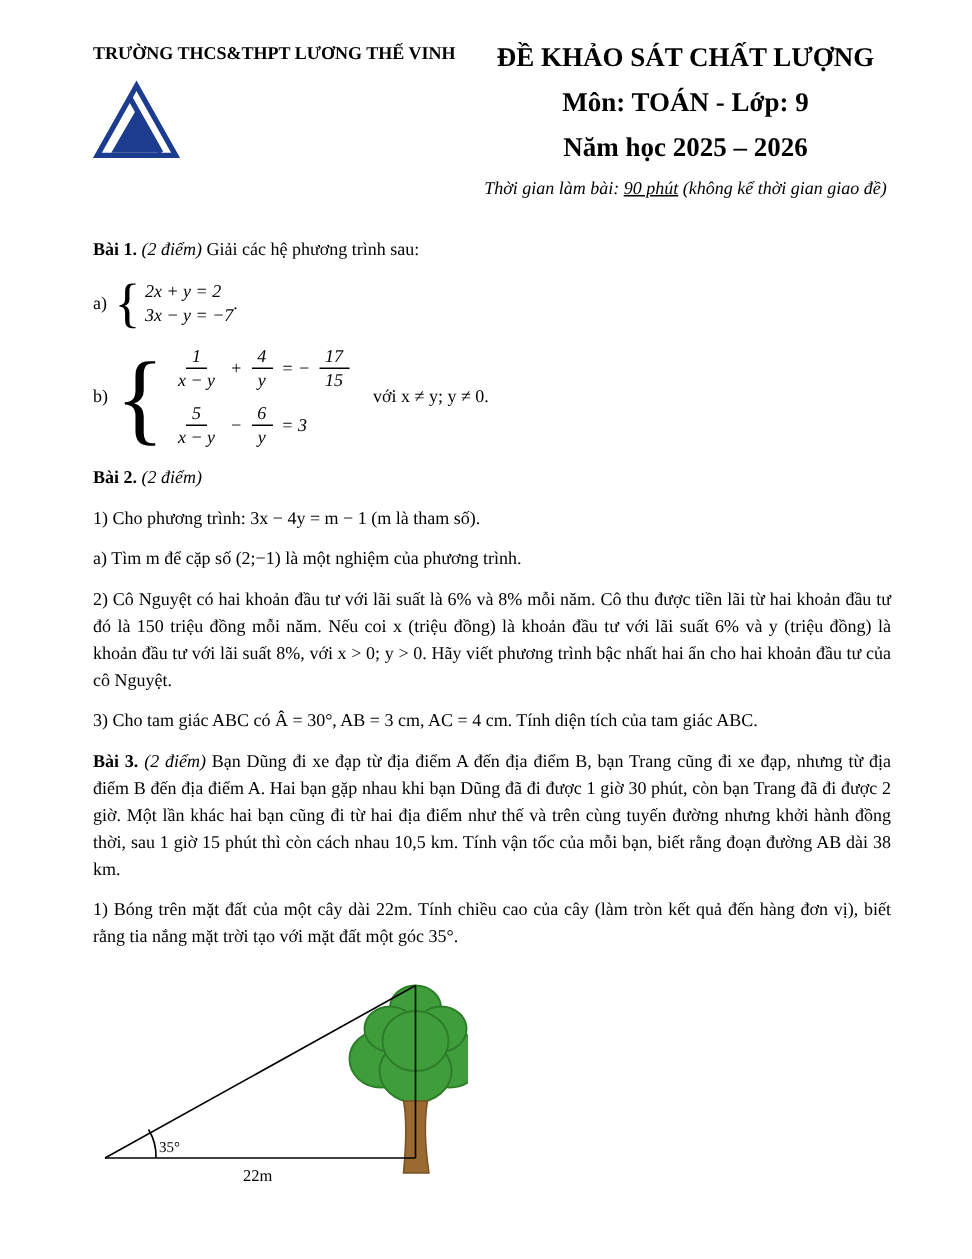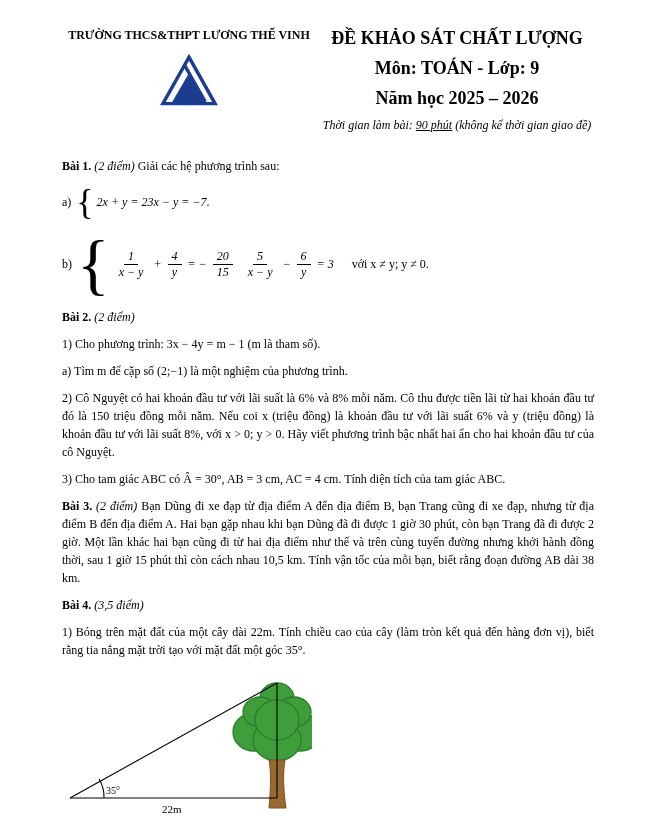--- a/index.html
+++ b/index.html
@@ -2,39 +2,39 @@
 <html><head>
 <meta charset="utf-8">
 <style>
   html,body{margin:0;padding:0}
   body{
     width:648px;height:839px;background:#ffffff;overflow:hidden;
     font-family:"Liberation Serif",serif;font-size:12px;color:#000;
   }
   .page{padding:28px 54px 0 62px}
   .header{display:flex;align-items:flex-start}
-  .header-left{width:254px;flex-shrink:0;text-align:center}
+  .header-left{width:254px;flex-shrink:0;text-align:left}
   .school{font-weight:bold;font-size:12px;white-space:nowrap}
   .logo{margin-top:10px}
   .header-right{flex:1;text-align:center;padding-left:4px}
   .hline{font-weight:bold;font-size:18px;margin-bottom:9px}
   .timeline{font-style:italic;font-size:12px;white-space:nowrap}
   .u{text-decoration:underline}
   .content{margin-top:24px}
   .para{margin:0 0 9px 0;line-height:1.5}
   .just{text-align:justify}
   .b{font-weight:bold}
   .i{font-style:italic}
   .heading{}
   .system{display:flex;align-items:center;margin:2px 0 10px 0}
   .itm-label{margin-right:5px}
   .brace{font-family:"Liberation Serif",serif;display:inline-block;vertical-align:middle}
   .brace-sm{font-size:36px;line-height:1}
   .brace-lg{font-size:68px;line-height:1}
-  .stack{display:inline-flex;flex-direction:row;margin-left:3px}
+  .stack{display:inline-flex;flex-direction:column;margin-left:3px}
   .stack .math{line-height:1.35}
   .stack-frac{gap:7px}
   .math{font-style:italic}
   .frow{display:inline-flex;align-items:center}
   .frac{display:inline-flex;flex-direction:column;align-items:center;margin:0 2px}
   .num{display:block;padding:0 4px;border-bottom:1px solid #000;text-align:center;line-height:1.25}
   .den{display:block;padding:0 4px;text-align:left;line-height:1.25}
   .op{margin:0 4px}
   .cond{margin-left:14px}
   .figure{text-align:left;margin-top:4px}
@@ -91,21 +91,21 @@
               <span class="num">1</span>
               <span class="den">x − y</span>
             </span>
           <span class="op">+</span>
           <span class="frac">
               <span class="num">4</span>
               <span class="den">y</span>
             </span>
           <span class="op">= −</span>
           <span class="frac">
-              <span class="num">20</span>
+              <span class="num">17</span>
               <span class="den">15</span>
             </span>
         </span>
         <span class="math frow">
           <span class="frac">
               <span class="num">5</span>
               <span class="den">x − y</span>
             </span>
           <span class="op">−</span>
           <span class="frac">
@@ -126,24 +126,20 @@
     <p class="para">a) Tìm m để cặp số (2;−1) là một nghiệm của phương trình.</p>
     <p class="para just">2) Cô Nguyệt có hai khoản đầu tư với lãi suất là 6% và 8% mỗi năm. Cô thu được tiền lãi từ hai khoản đầu tư đó là 150 triệu đồng mỗi năm. Nếu coi x (triệu đồng) là khoản đầu tư với lãi suất 6% và y (triệu đồng) là khoản đầu tư với lãi suất 8%, với x &gt; 0; y &gt; 0. Hãy viết phương trình bậc nhất hai ẩn cho hai khoản đầu tư của cô Nguyệt.</p>
     <p class="para">3) Cho tam giác ABC có Â = 30°, AB = 3 cm, AC = 4 cm. Tính diện tích của tam giác ABC.</p>
 
     <p class="para just heading">
       <span class="b">Bài 3.</span>
       <span class="i">(2 điểm)</span>
       <span>Bạn Dũng đi xe đạp từ địa điểm A đến địa điểm B, bạn Trang cũng đi xe đạp, nhưng từ địa điểm B đến địa điểm A. Hai bạn gặp nhau khi bạn Dũng đã đi được 1 giờ 30 phút, còn bạn Trang đã đi được 2 giờ. Một lần khác hai bạn cũng đi từ hai địa điểm như thế và trên cùng tuyến đường nhưng khởi hành đồng thời, sau 1 giờ 15 phút thì còn cách nhau 10,5 km. Tính vận tốc của mỗi bạn, biết rằng đoạn đường AB dài 38 km.</span>
     </p>
 
-    <p class="para heading">
-      <span class="b">Bài 4.</span>
-      <span class="i">(3,5 điểm)</span>
-    </p>
     <p class="para just">1) Bóng trên mặt đất của một cây dài 22m. Tính chiều cao của cây (làm tròn kết quả đến hàng đơn vị), biết rằng tia nắng mặt trời tạo với mặt đất một góc 35°.</p>
 
     <div class="figure">
       <svg width="250" height="152" viewBox="0 0 250 152">
 
         <g stroke-width="1.3" stroke="#2d7d28">
           <ellipse cx="192" cy="64" rx="21" ry="19" fill="#3f9e3b"></ellipse>
           <ellipse cx="238" cy="64" rx="21" ry="19" fill="#3f9e3b"></ellipse>
           <ellipse cx="215" cy="30" rx="17" ry="15" fill="#3f9e3b"></ellipse>
           <ellipse cx="198" cy="44" rx="17" ry="15" fill="#3f9e3b"></ellipse>

